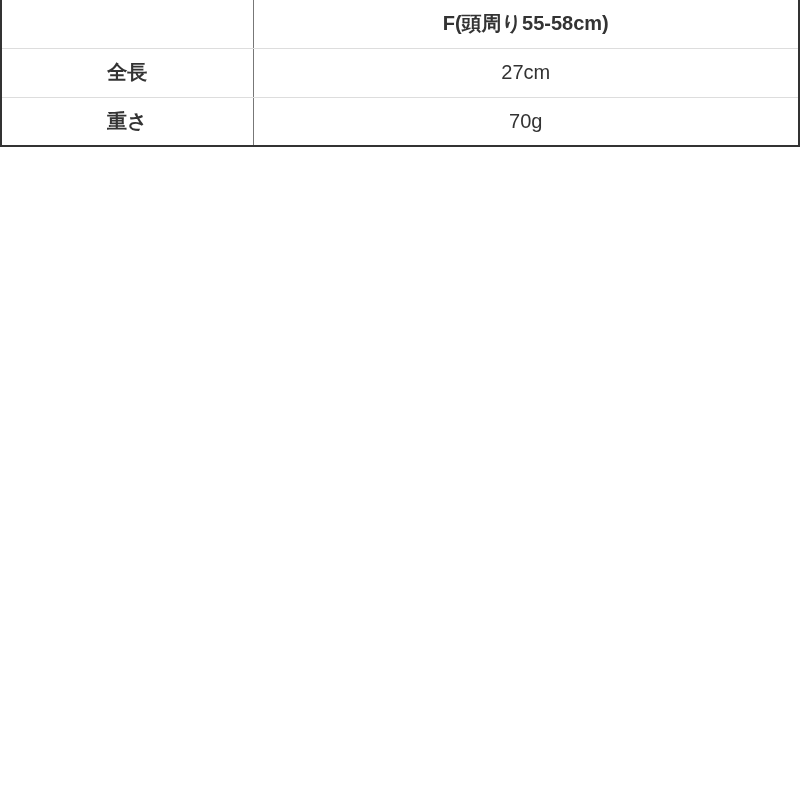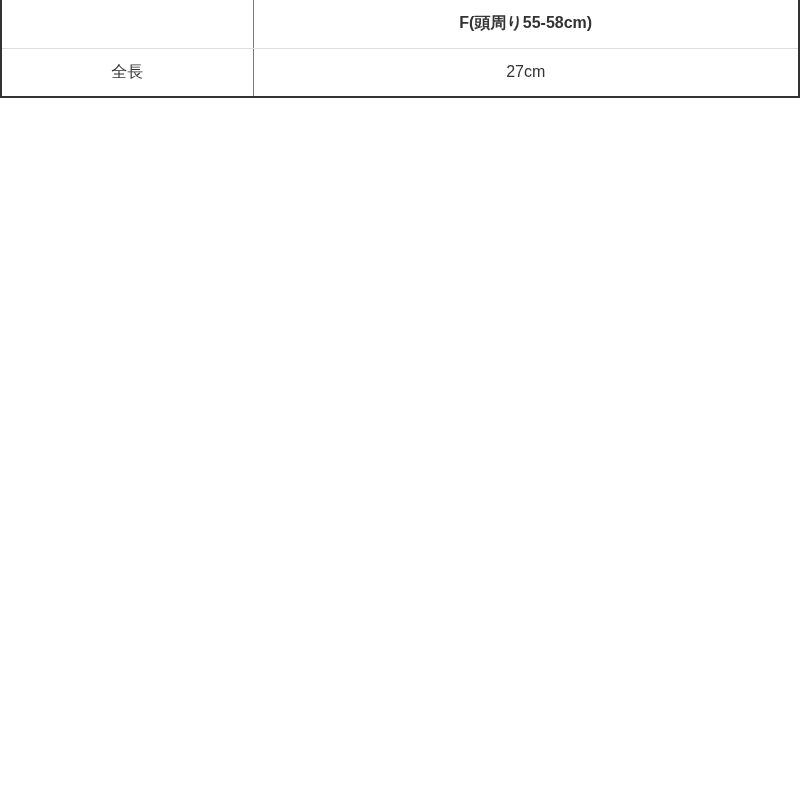--- a/index.html
+++ b/index.html
@@ -21,36 +21,36 @@
     border-collapse: collapse;
     table-layout: fixed;
     background: #ffffff;
     
     border-left: 2px solid #333333;
     border-right: 2px solid #333333;
     border-bottom: 2px solid #333333;
   }
   table.size-table th,
   table.size-table td {
-    font-size: 16px;
+    font-size: 20px;
     text-align: center;
     vertical-align: middle;
     color: #333333;
     background: #ffffff;
     border-bottom: 1px solid #dddddd;
     padding: 8px;
   }
   table.size-table .col-label {
     width: 252px;
     border-right: 1px solid #777777;
   }
   table.size-table thead tr { height: 48px; }
   table.size-table tbody tr { height: 49px; }
   table.size-table thead th.col-value { font-weight: bold; }
-  table.size-table th.col-label { font-weight: normal; }
+  table.size-table th.col-label { font-weight: bold; }
   table.size-table tbody tr:last-child th,
   table.size-table tbody tr:last-child td {
     border-bottom: none; 
   }
   .below-area {
     width: 800px;
     height: 505px;
     background: #ffffff;
   }
 </style>
@@ -64,18 +64,22 @@
       <tr>
         <th class="col-label"></th>
         <th class="col-value">F(頭周り55-58cm)</th>
       </tr>
     </thead>
     <tbody>
       <tr>
         <th class="col-label">全長</th>
         <td class="col-value">27cm</td>
       </tr>
+      <tr>
+        <th class="col-label">重さ</th>
+        <td class="col-value">70g</td>
+      </tr>
     </tbody>
   </table>
 
   <div class="below-area"></div>
 
 </div>
 
 </body></html>

